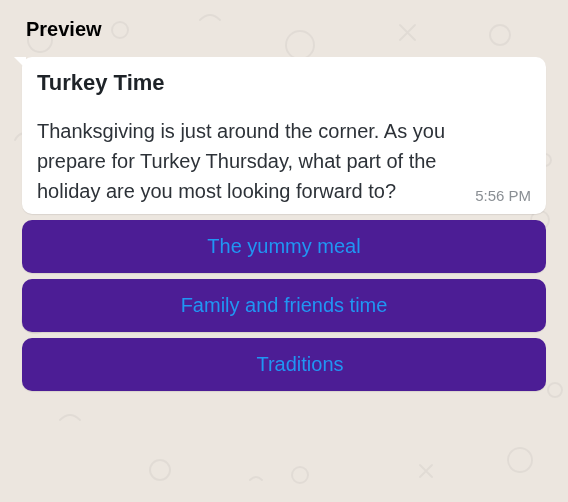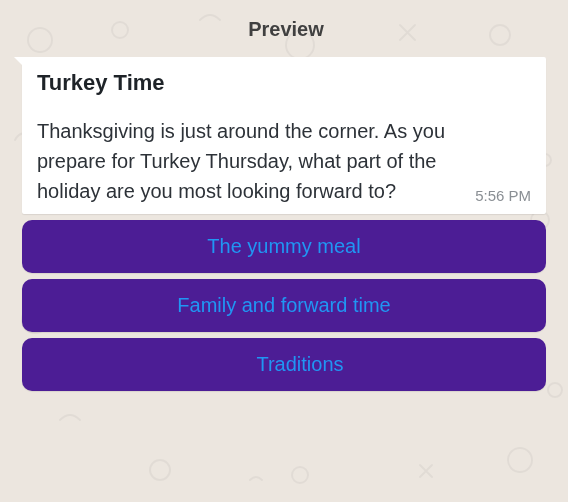--- a/index.html
+++ b/index.html
@@ -15,30 +15,29 @@
       position: absolute;
       inset: 0;
       opacity: 0.08;
       pointer-events: none;
     }
     .container {
       position: relative;
       padding: 18px 22px 22px 22px;
     }
     .preview-label {
-      color: #404040;
+      color: #000000;
       font-size: 20px;
       font-weight: 700;
       margin-bottom: 16px;
       margin-left: 4px;
-      text-align: center;
     }
     .message-bubble {
       background: #ffffff;
-      border-radius: 2px;
+      border-radius: 10px;
       padding: 13px 15px 8px 15px;
       position: relative;
       box-shadow: 0 1px 1px rgba(0,0,0,0.08);
       margin-bottom: 6px;
     }
     .bubble-tail {
       position: absolute;
       top: 0;
       left: -8px;
       width: 16px;
@@ -127,16 +126,16 @@
   <div class="message-bubble">
     <div class="bubble-tail"></div>
     <div class="msg-title">Turkey Time</div>
     <div class="msg-body-row">
       <div class="msg-body-text">Thanksgiving is just around the corner. As you prepare for Turkey Thursday, what part of the holiday are you most looking forward to?</div>
       <div class="timestamp">5:56 PM</div>
     </div>
   </div>
 
   <div class="option-button">The yummy meal</div>
-  <div class="option-button">Family and forward time</div>
+  <div class="option-button">Family and friends time</div>
   <div class="option-button">Traditions</div>
 
 </div>
 
 </body></html>

